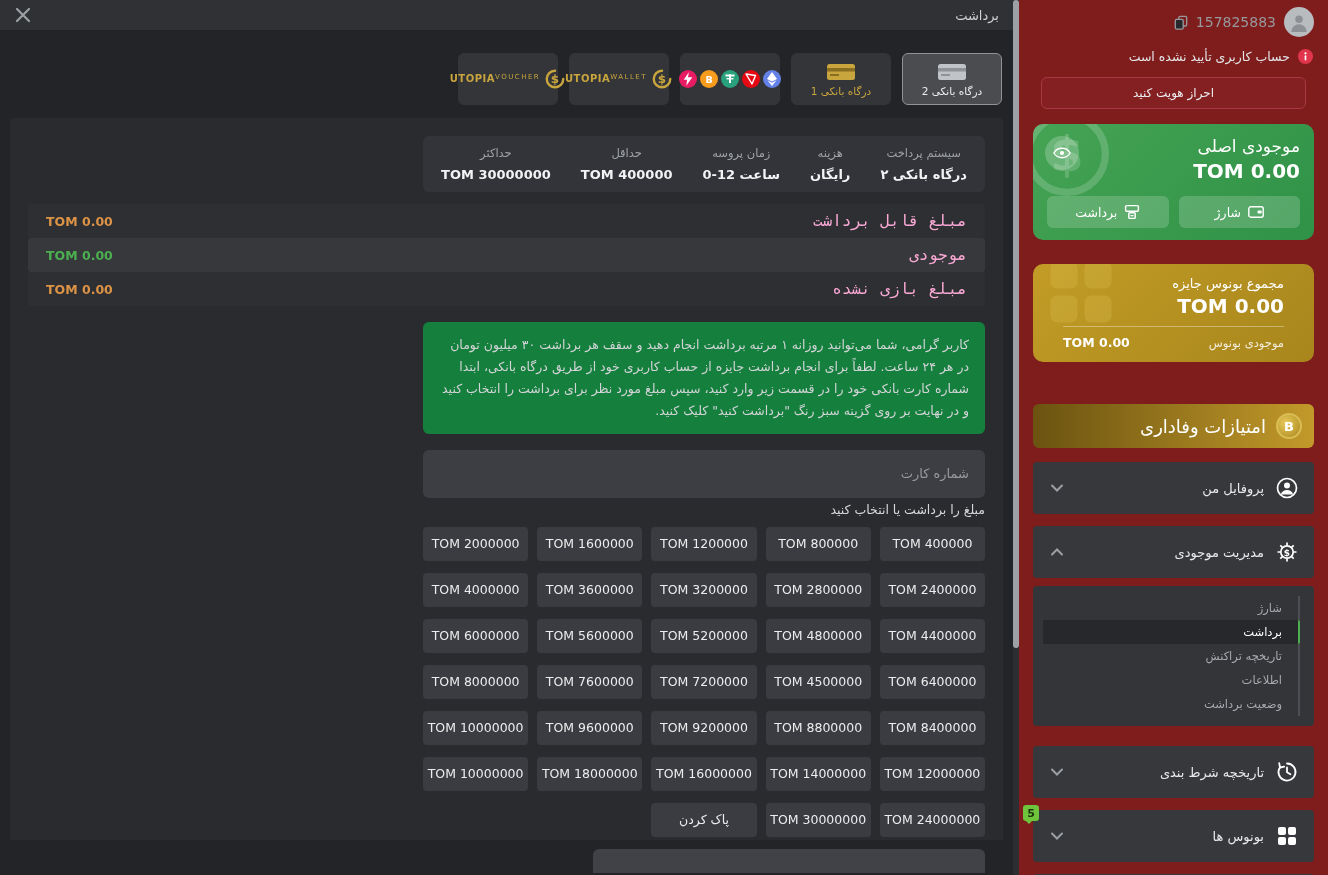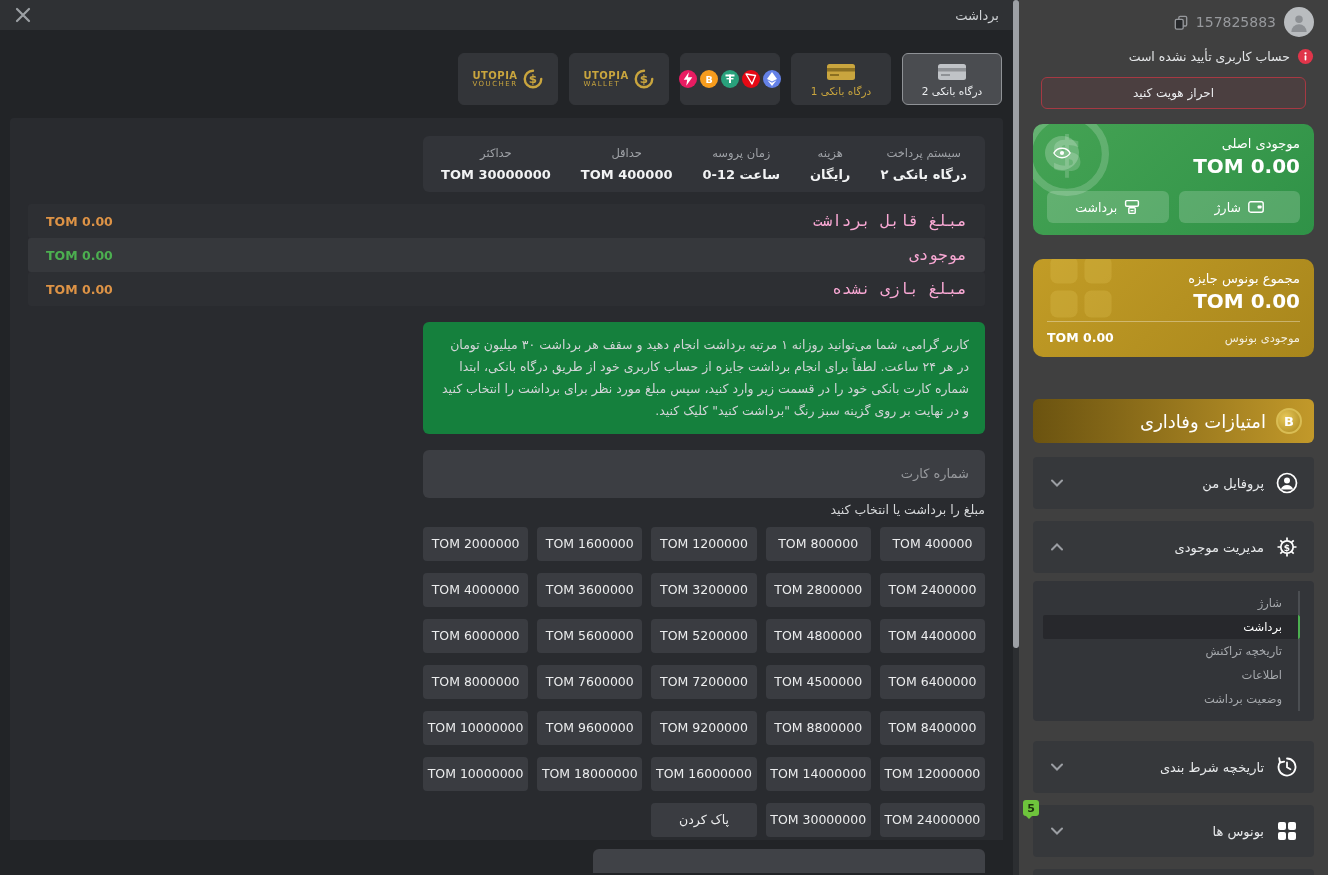--- a/index.html
+++ b/index.html
@@ -15,21 +15,21 @@
   .topbar-title { color:#d0d3d6; font-size:13px; }
 
   .tabs { direction:rtl; display:flex; gap:11px; margin:23px 11px 0 0; }
   .tab { width:100px; height:52px; background:#333539; border:1px solid #333539;
          border-radius:6px; display:flex; flex-direction:column; gap:3px;
          align-items:center; justify-content:center; cursor:pointer; }
   .tab.selected { background:#4a4c50; border-color:#8f9296; }
   .tab-label { font-size:10.5px; color:#c9a53e; }
   .tab.selected .tab-label { color:#eceef0; }
   .utopia { display:flex; align-items:center; gap:4px; flex-direction:row; }
-  .utopia-text { display:flex; flex-direction:column; line-height:1; direction:ltr; }
+  .utopia-text { display:flex; flex-direction:row; line-height:1; direction:ltr; }
   .utopia-line1 { color:#c9a53e; font-weight:bold; font-size:10px; letter-spacing:.5px; }
   .utopia-line2 { color:#c9a53e; font-size:7px; letter-spacing:1.5px; }
   .crypto-row { display:flex; gap:3px; direction:ltr; }
   .crypto-dot { width:18px; height:18px; border-radius:50%; display:flex;
                 align-items:center; justify-content:center; }
 
   .content-card { margin:13px 10px 0 10px; height:722px; background:#292b2f;
                   border-radius:4px 4px 0 0; padding:18px 18px 0 18px; direction:rtl; }
   .info-table { width:562px; background:#323439; border-radius:6px; padding:10px 18px;
                 display:flex; justify-content:space-between; }
@@ -61,47 +61,47 @@
                 color:#ecedee; font-size:12.5px; cursor:pointer; direction:ltr;
                 font-family:inherit; }
   .amount-btn.clear { direction:rtl; }
   .partial-input { width:392px; height:24px; margin-top:12px; background:#404247;
                    border-radius:6px 6px 0 0; }
 
   .vscroll { width:6px; background:#2c2e31; position:relative; }
   .vthumb { position:absolute; top:0; left:0; width:6px; height:74%;
             background:#9da0a5; border-radius:3px; }
 
-  .sidebar { width:309px; background:#404040; padding:6px 14px; direction:rtl; }
+  .sidebar { width:309px; background:#7f1d1d; padding:6px 14px; direction:rtl; }
   .user-row { display:flex; align-items:center; gap:8px; height:32px; }
   .avatar { width:30px; height:30px; border-radius:50%; background:#b9bcbf;
             display:flex; align-items:center; justify-content:center; overflow:hidden; }
   .user-id { color:#97999d; font-size:14px; direction:ltr; }
   .copy-ic { display:flex; cursor:pointer; }
   .verify-row { display:flex; align-items:center; gap:7px; margin-top:10px; justify-content:flex-start; }
   .verify-text { font-size:12.5px; color:#e3e5e7; }
   .auth-btn { width:calc(100% - 16px); margin:12px 8px 0 8px; height:32px;
               background:rgba(176,58,70,.10); border:1px solid var(--error-red,#a63943);
               border-radius:6px; color:#eceef0; font-size:12px; cursor:pointer; font-family:inherit; }
 
   .balance-card { margin-top:15px; border-radius:10px; padding:12px 14px; position:relative;
                   overflow:hidden; background:linear-gradient(135deg,var(--green-1,#45a354),var(--green-2,#2f9247)); }
   .bc-watermark { position:absolute; left:-14px; top:-18px; opacity:.18; }
   .eye-btn { position:absolute; left:12px; top:12px; width:34px; height:34px; border-radius:50%;
              background:rgba(255,255,255,.22); display:flex; align-items:center;
              justify-content:center; cursor:pointer; }
-  .bc-title { font-size:13px; color:#fff; text-align:right; }
+  .bc-title { font-size:17px; color:#fff; text-align:right; }
   .bc-amount { font-size:20px; font-weight:bold; color:#fff; text-align:right;
                direction:ltr; margin-top:3px; }
   .bc-buttons { display:flex; gap:10px; margin-top:13px; }
   .bc-btn { flex:1; height:32px; background:rgba(255,255,255,.18); border:none; border-radius:6px;
             color:#fff; font-size:12.5px; display:flex; align-items:center; justify-content:center;
             gap:7px; cursor:pointer; font-family:inherit; }
 
-  .bonus-card { margin-top:24px; border-radius:10px; padding:12px 14px; position:relative;
+  .bonus-card { margin-top:24px; border-radius:10px; padding:12px 30px; position:relative;
                 overflow:hidden; background:linear-gradient(135deg,var(--gold-1,#c29c26),var(--gold-2,#a8861c)); }
   .bn-watermark { position:absolute; left:14px; top:-6px; opacity:.25; }
   .bn-title { font-size:13px; color:#fff; text-align:right; }
   .bn-amount { font-size:20px; font-weight:bold; color:#fff; text-align:right; direction:ltr; margin-top:3px; }
   .bn-divider { border-top:1px solid rgba(255,255,255,.35); margin:8px 0; }
   .bn-bottom { display:flex; justify-content:space-between; align-items:center; }
   .bn-sub-label { font-size:11.5px; color:rgba(255,255,255,.85); }
   .bn-sub-amount { font-size:12.5px; font-weight:bold; color:#fff; direction:ltr; }
 
   .loyalty { margin-top:42px; height:44px; border-radius:6px; display:flex; align-items:center;

